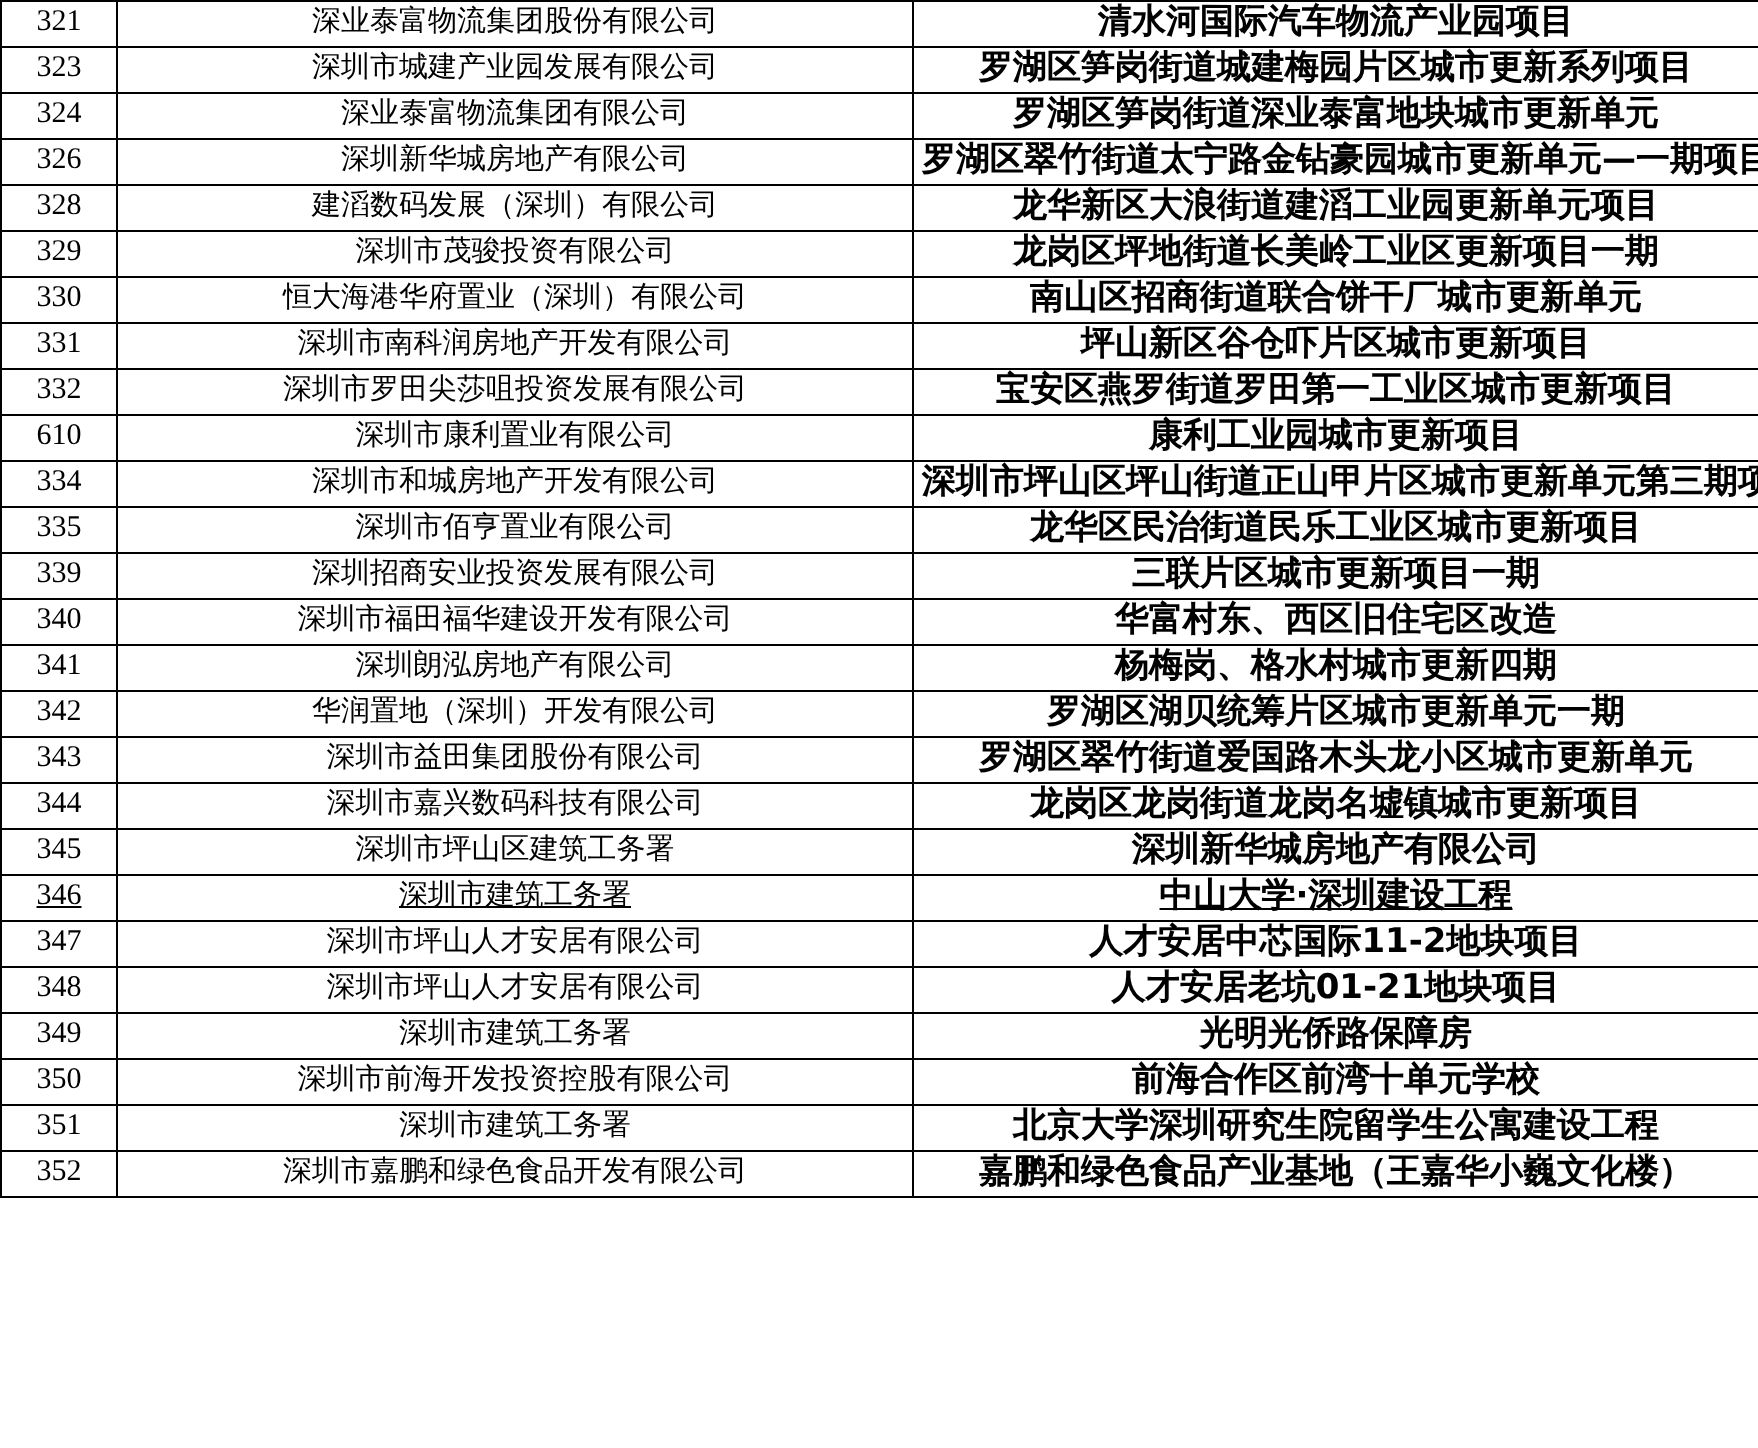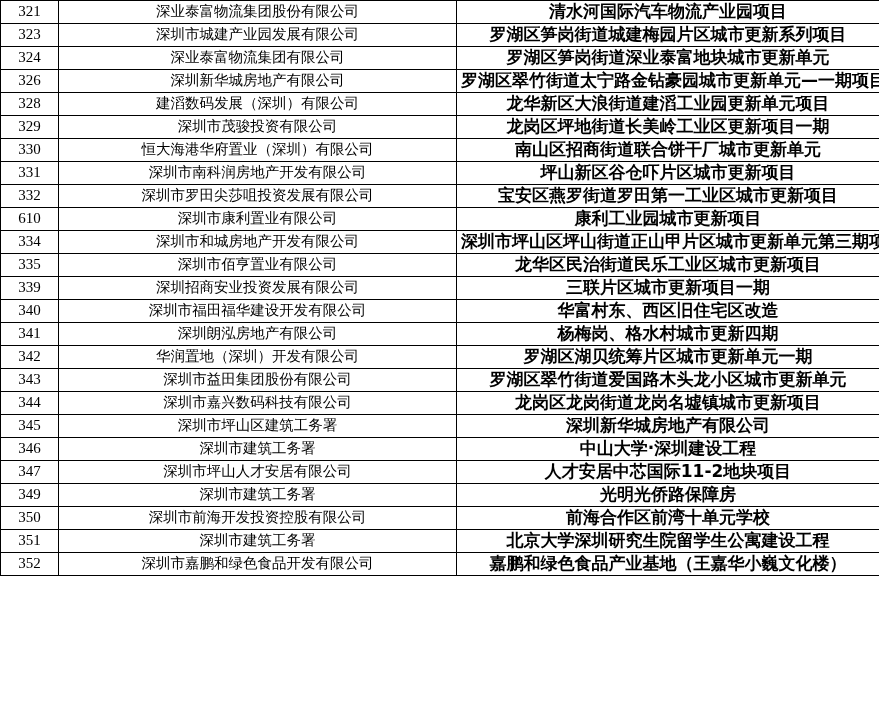--- a/index.html
+++ b/index.html
@@ -51,20 +51,21 @@
     text-align: center;
     font-size: 17px;
     font-weight: bold;
     font-family: "DejaVu Sans", "Liberation Sans", sans-serif;
     padding-left: 6px;
   }
   tr.row { height: 23px; }
   
   tr.dashed-top td {
     border-top: 1px dashed #000000;
+    text-decoration: underline;
   }
 </style>
 </head>
 <body>
 
 <div id="table-wrap">
   <table class="doc-table">
     <colgroup>
       <col class="c-num">
       <col class="c-unit">
@@ -170,20 +171,25 @@
           <td class="num">346</td>
           <td class="unit">深圳市建筑工务署</td>
           <td class="proj">中山大学·深圳建设工程</td>
         </tr>
         <tr class="row">
           <td class="num">347</td>
           <td class="unit">深圳市坪山人才安居有限公司</td>
           <td class="proj">人才安居中芯国际11-2地块项目</td>
         </tr>
         <tr class="row">
+          <td class="num">348</td>
+          <td class="unit">深圳市坪山人才安居有限公司</td>
+          <td class="proj">人才安居老坑01-21地块项目</td>
+        </tr>
+        <tr class="row">
           <td class="num">349</td>
           <td class="unit">深圳市建筑工务署</td>
           <td class="proj">光明光侨路保障房</td>
         </tr>
         <tr class="row">
           <td class="num">350</td>
           <td class="unit">深圳市前海开发投资控股有限公司</td>
           <td class="proj">前海合作区前湾十单元学校</td>
         </tr>
         <tr class="row">

